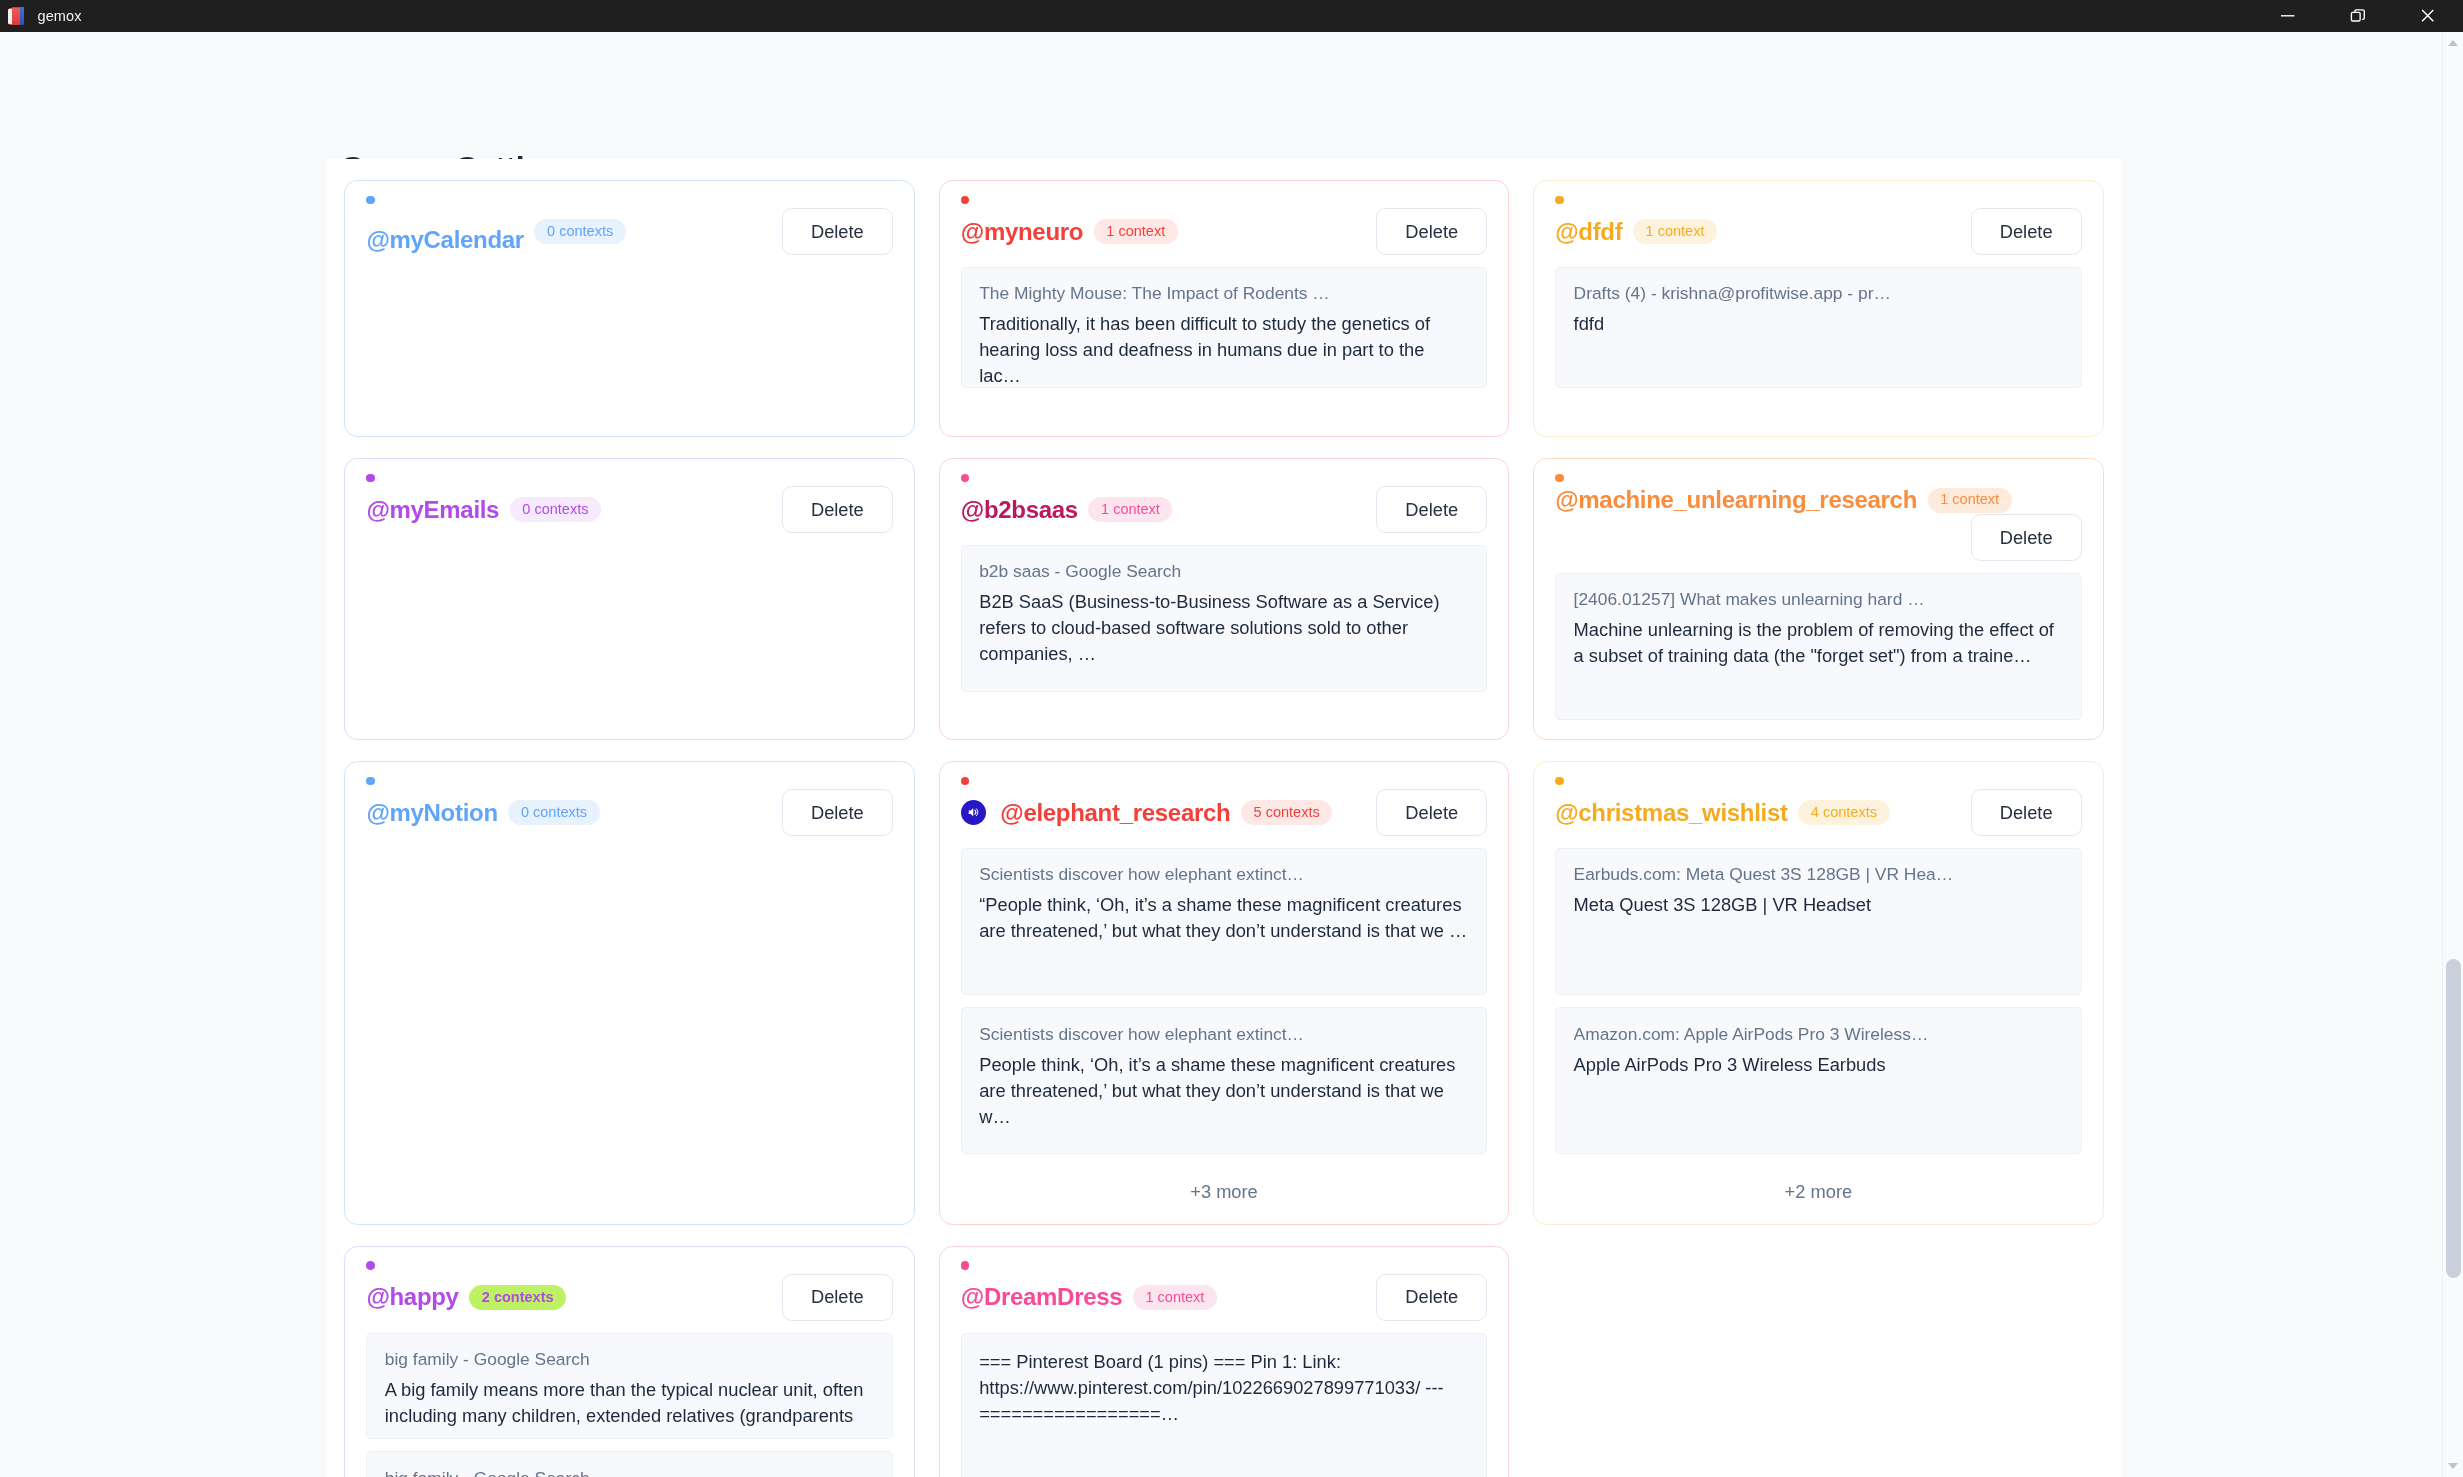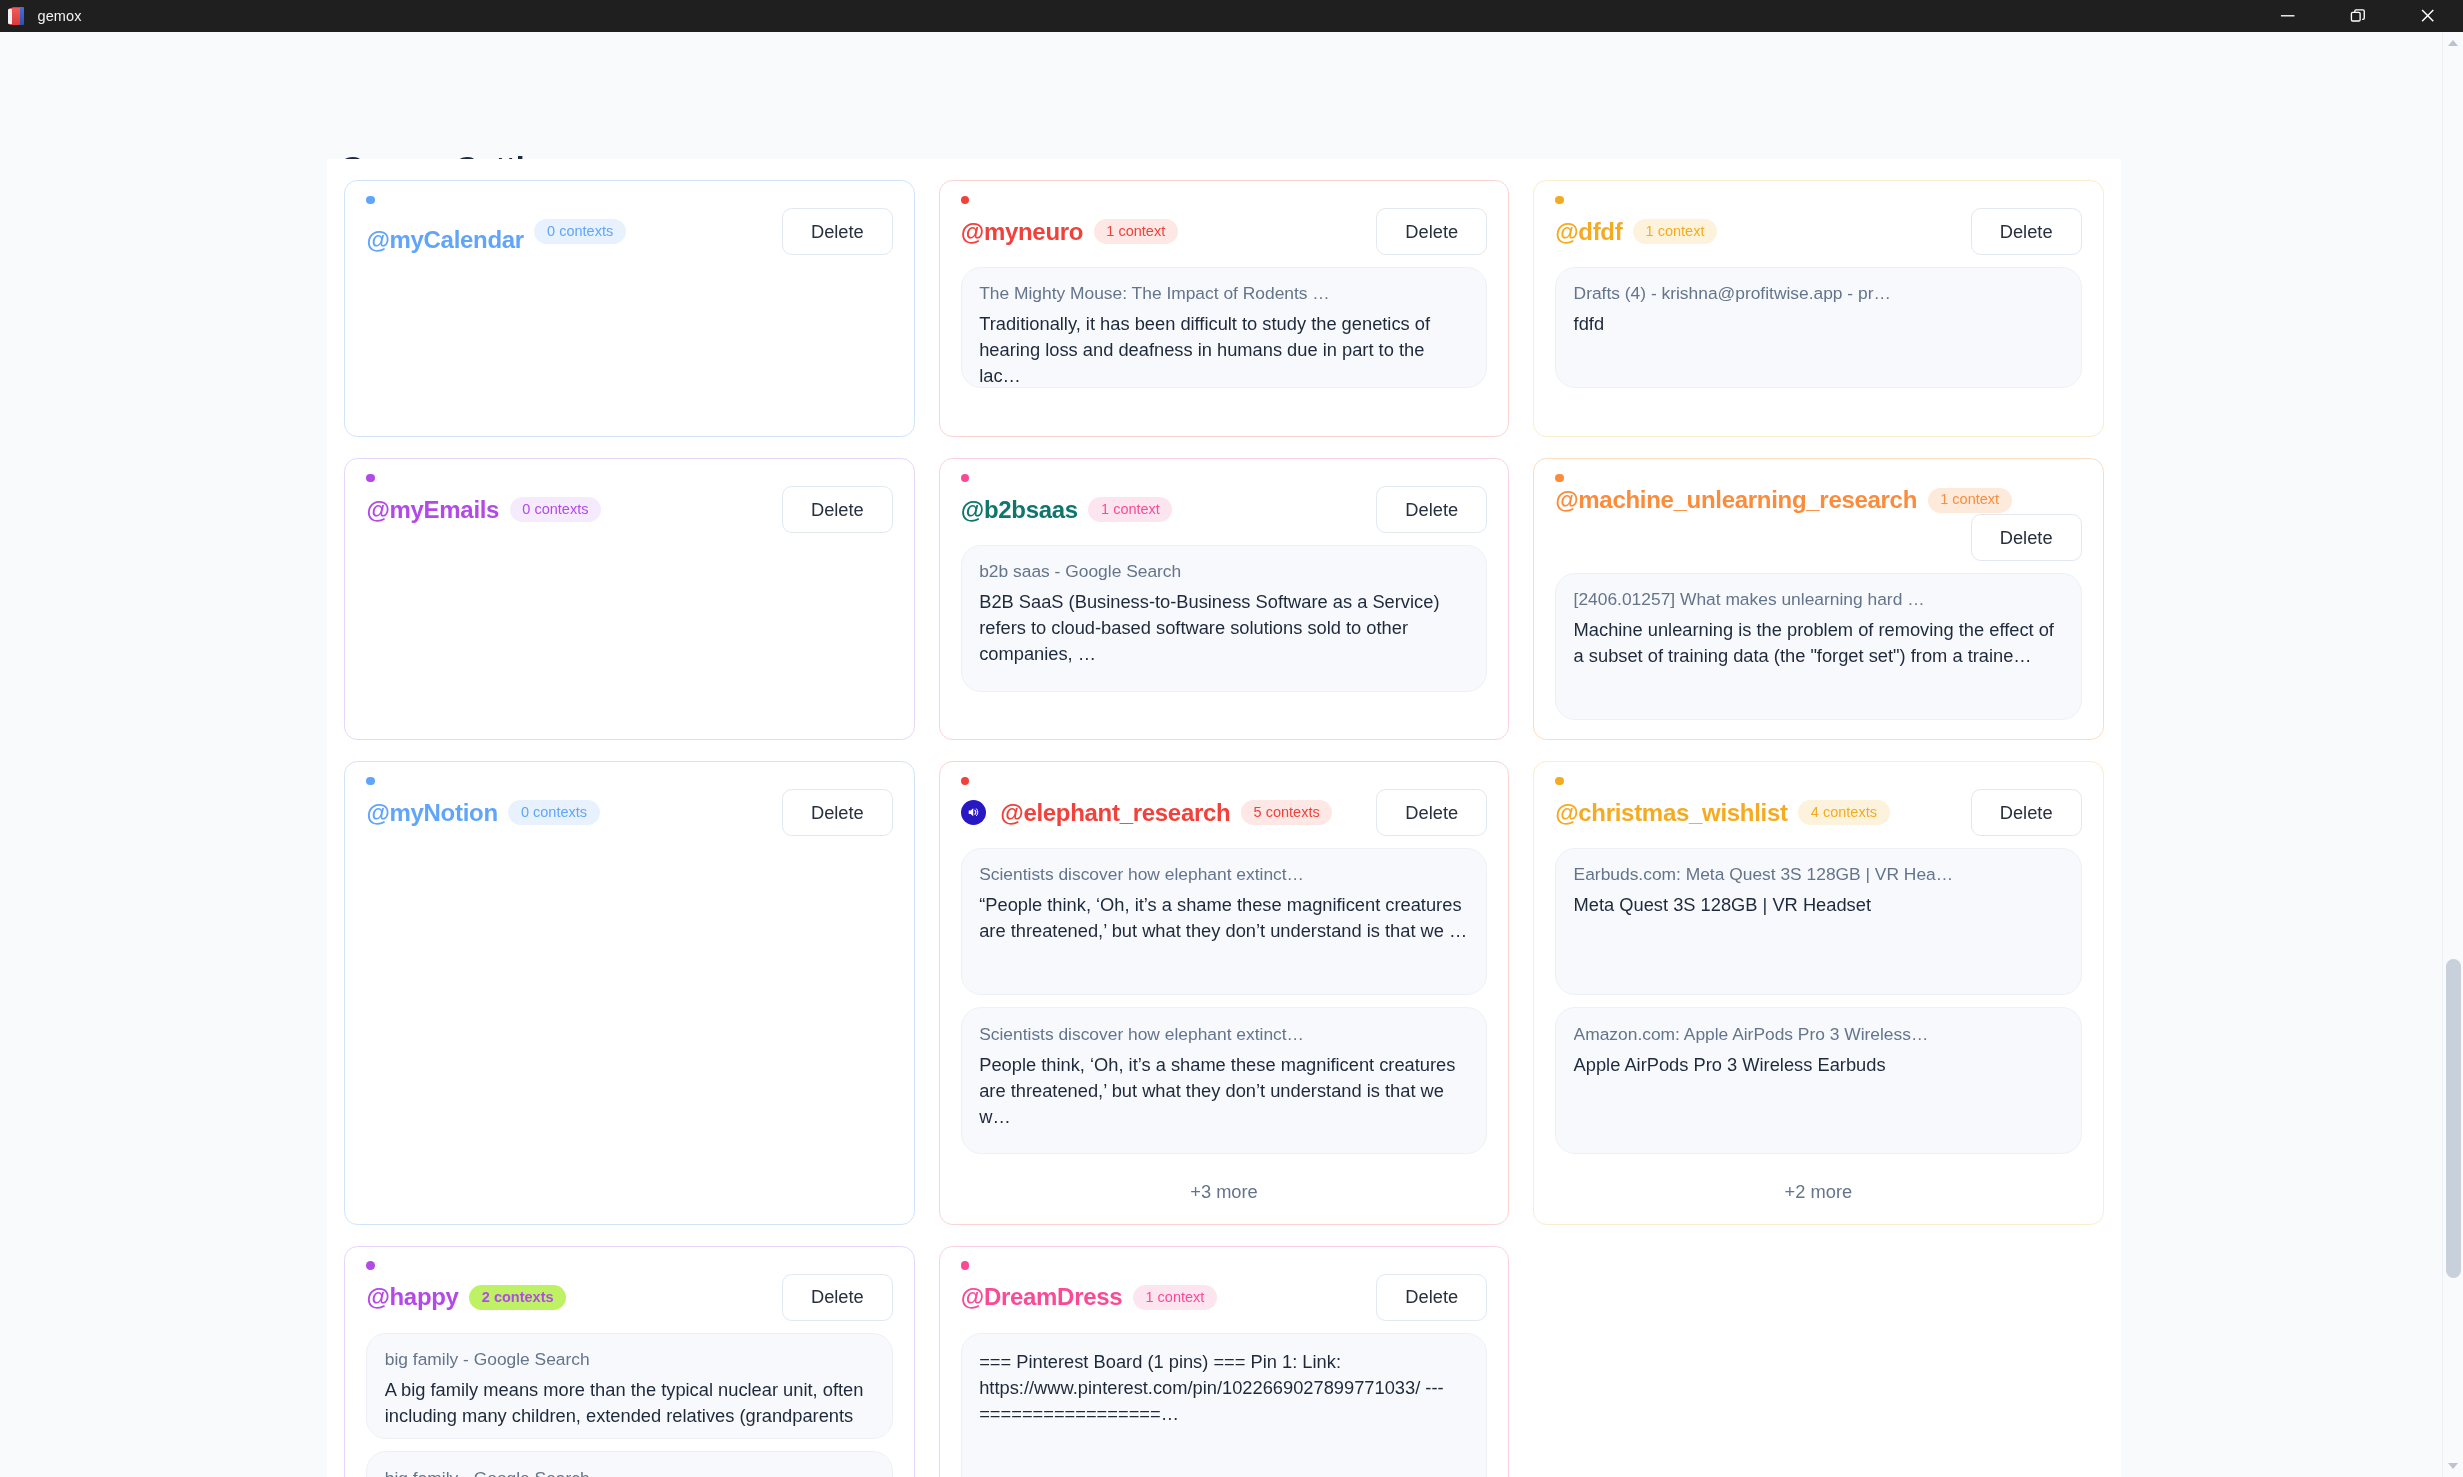--- a/index.html
+++ b/index.html
@@ -165,21 +165,21 @@
   .card-body {
     margin-top: 11.6px;
     display: flex;
     flex-direction: column;
     gap: 12.6px;
     flex: 1;
   }
   .ctx-box {
     background: #f7f9fc;
     border: 1px solid #edf1f6;
-    border-radius: 20px;
+    border-radius: 5px;
     padding: 15.4px 17.4px 16.4px 17.4px;
     overflow: hidden;
   }
   .ctx-title {
     font-size: 17.4px;
     color: #64748b;
     margin-bottom: 6.8px;
     white-space: nowrap;
     overflow: hidden;
     text-overflow: ellipsis;
@@ -318,21 +318,21 @@
           <div class="card-head">
             <span class="tag-name" style="color: rgb(179, 74, 232);">@myEmails</span>
             <span class="ctx-pill" style="color: rgb(179, 74, 232); background: rgb(245, 235, 253);">0 contexts</span>
             <button class="delete-btn">Delete</button>
           </div>
           <div class="card-body h-empty"></div>
         </div>
         <div class="card pink">
           <div class="card-dot" style="background: rgb(249, 74, 152);"></div>
           <div class="card-head">
-            <span class="tag-name" style="color: #0f766e;">@b2bsaas</span>
+            <span class="tag-name" style="color: #be185d;">@b2bsaas</span>
             <span class="ctx-pill" style="color: rgb(249, 74, 152); background: rgb(253, 229, 240);">1 context</span>
             <button class="delete-btn">Delete</button>
           </div>
           <div class="card-body">
             <div class="ctx-box h-box-140">
               <div class="ctx-title">b2b saas - Google Search</div>
               <div class="ctx-text">B2B SaaS (Business-to-Business Software as a Service) refers to cloud-based software solutions sold to other companies, …</div>
             </div>
           </div>
         </div>

